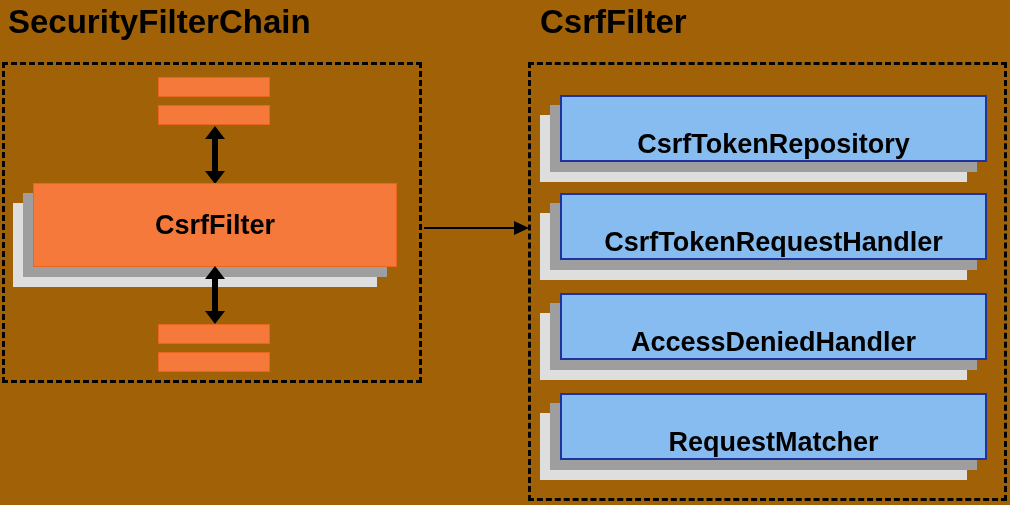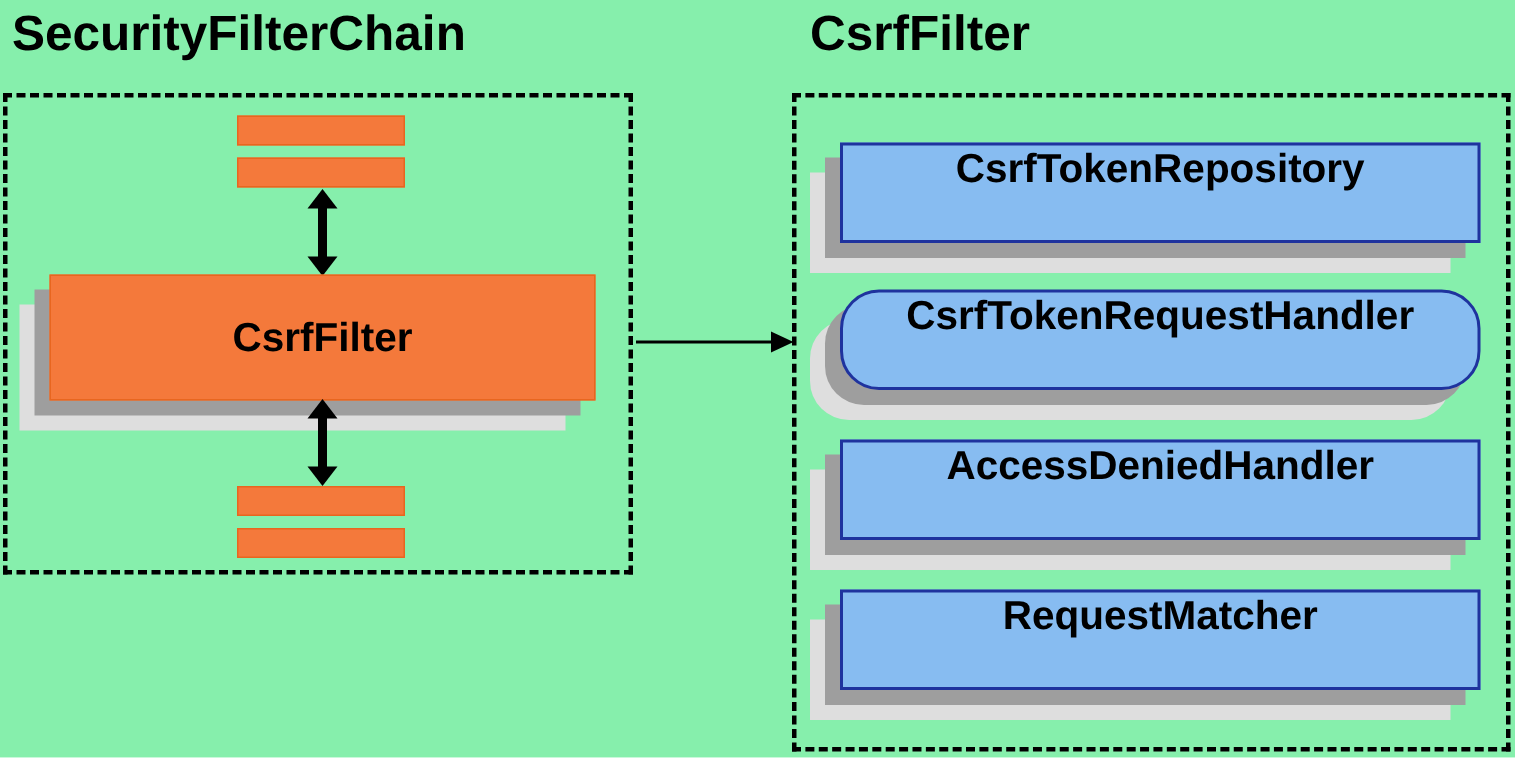--- a/index.html
+++ b/index.html
@@ -1,20 +1,20 @@
 <!DOCTYPE html>
 <html style="--orange_fill: #F4793B; --orange_border: #E8661F; --blue_fill: #87BCF1; --blue_border: #1F339E; --shadow_dark: #9E9E9E; --shadow_light: #DEDEDE; --arrow_color: #000000;"><head>
 <meta charset="utf-8">
 <style>
   html, body { margin: 0; padding: 0; background: #ffffff; }
   .canvas {
     position: relative;
     width: 1010px;
     height: 505px;
-    background: #86efac;
+    background: #a16207;
     font-family: "Liberation Sans", sans-serif;
     overflow: hidden;
   }
   .title {
     position: absolute;
     font-weight: bold;
     font-size: 33px;
     line-height: 38px;
     color: #000000;
     white-space: nowrap;
@@ -85,29 +85,29 @@
     position: absolute;
     left: 560px;
     width: 427px;
     height: 67px;
     box-sizing: border-box;
     background: var(--blue_fill, #87BCF1);
     border: 2px solid var(--blue_border, #1F339E);
     box-shadow: -10px 10px 0 var(--shadow_dark, #9E9E9E),
                 -20px 20px 0 var(--shadow_light, #DEDEDE);
     display: flex;
-    align-items: flex-start;
+    align-items: flex-end;
     justify-content: center;
     font-weight: bold;
     font-size: 27px;
     color: #000000;
     white-space: nowrap;
   }
   .comp-1 { top: 95px; }
-  .comp-2 { top: 193px; border-radius: 26px; }
+  .comp-2 { top: 193px; }
   .comp-3 { top: 293px; }
   .comp-4 { top: 393px; }
 </style>
 </head>
 <body>
 
 <div class="canvas">
 
   <div class="title title-left">SecurityFilterChain</div>
 

